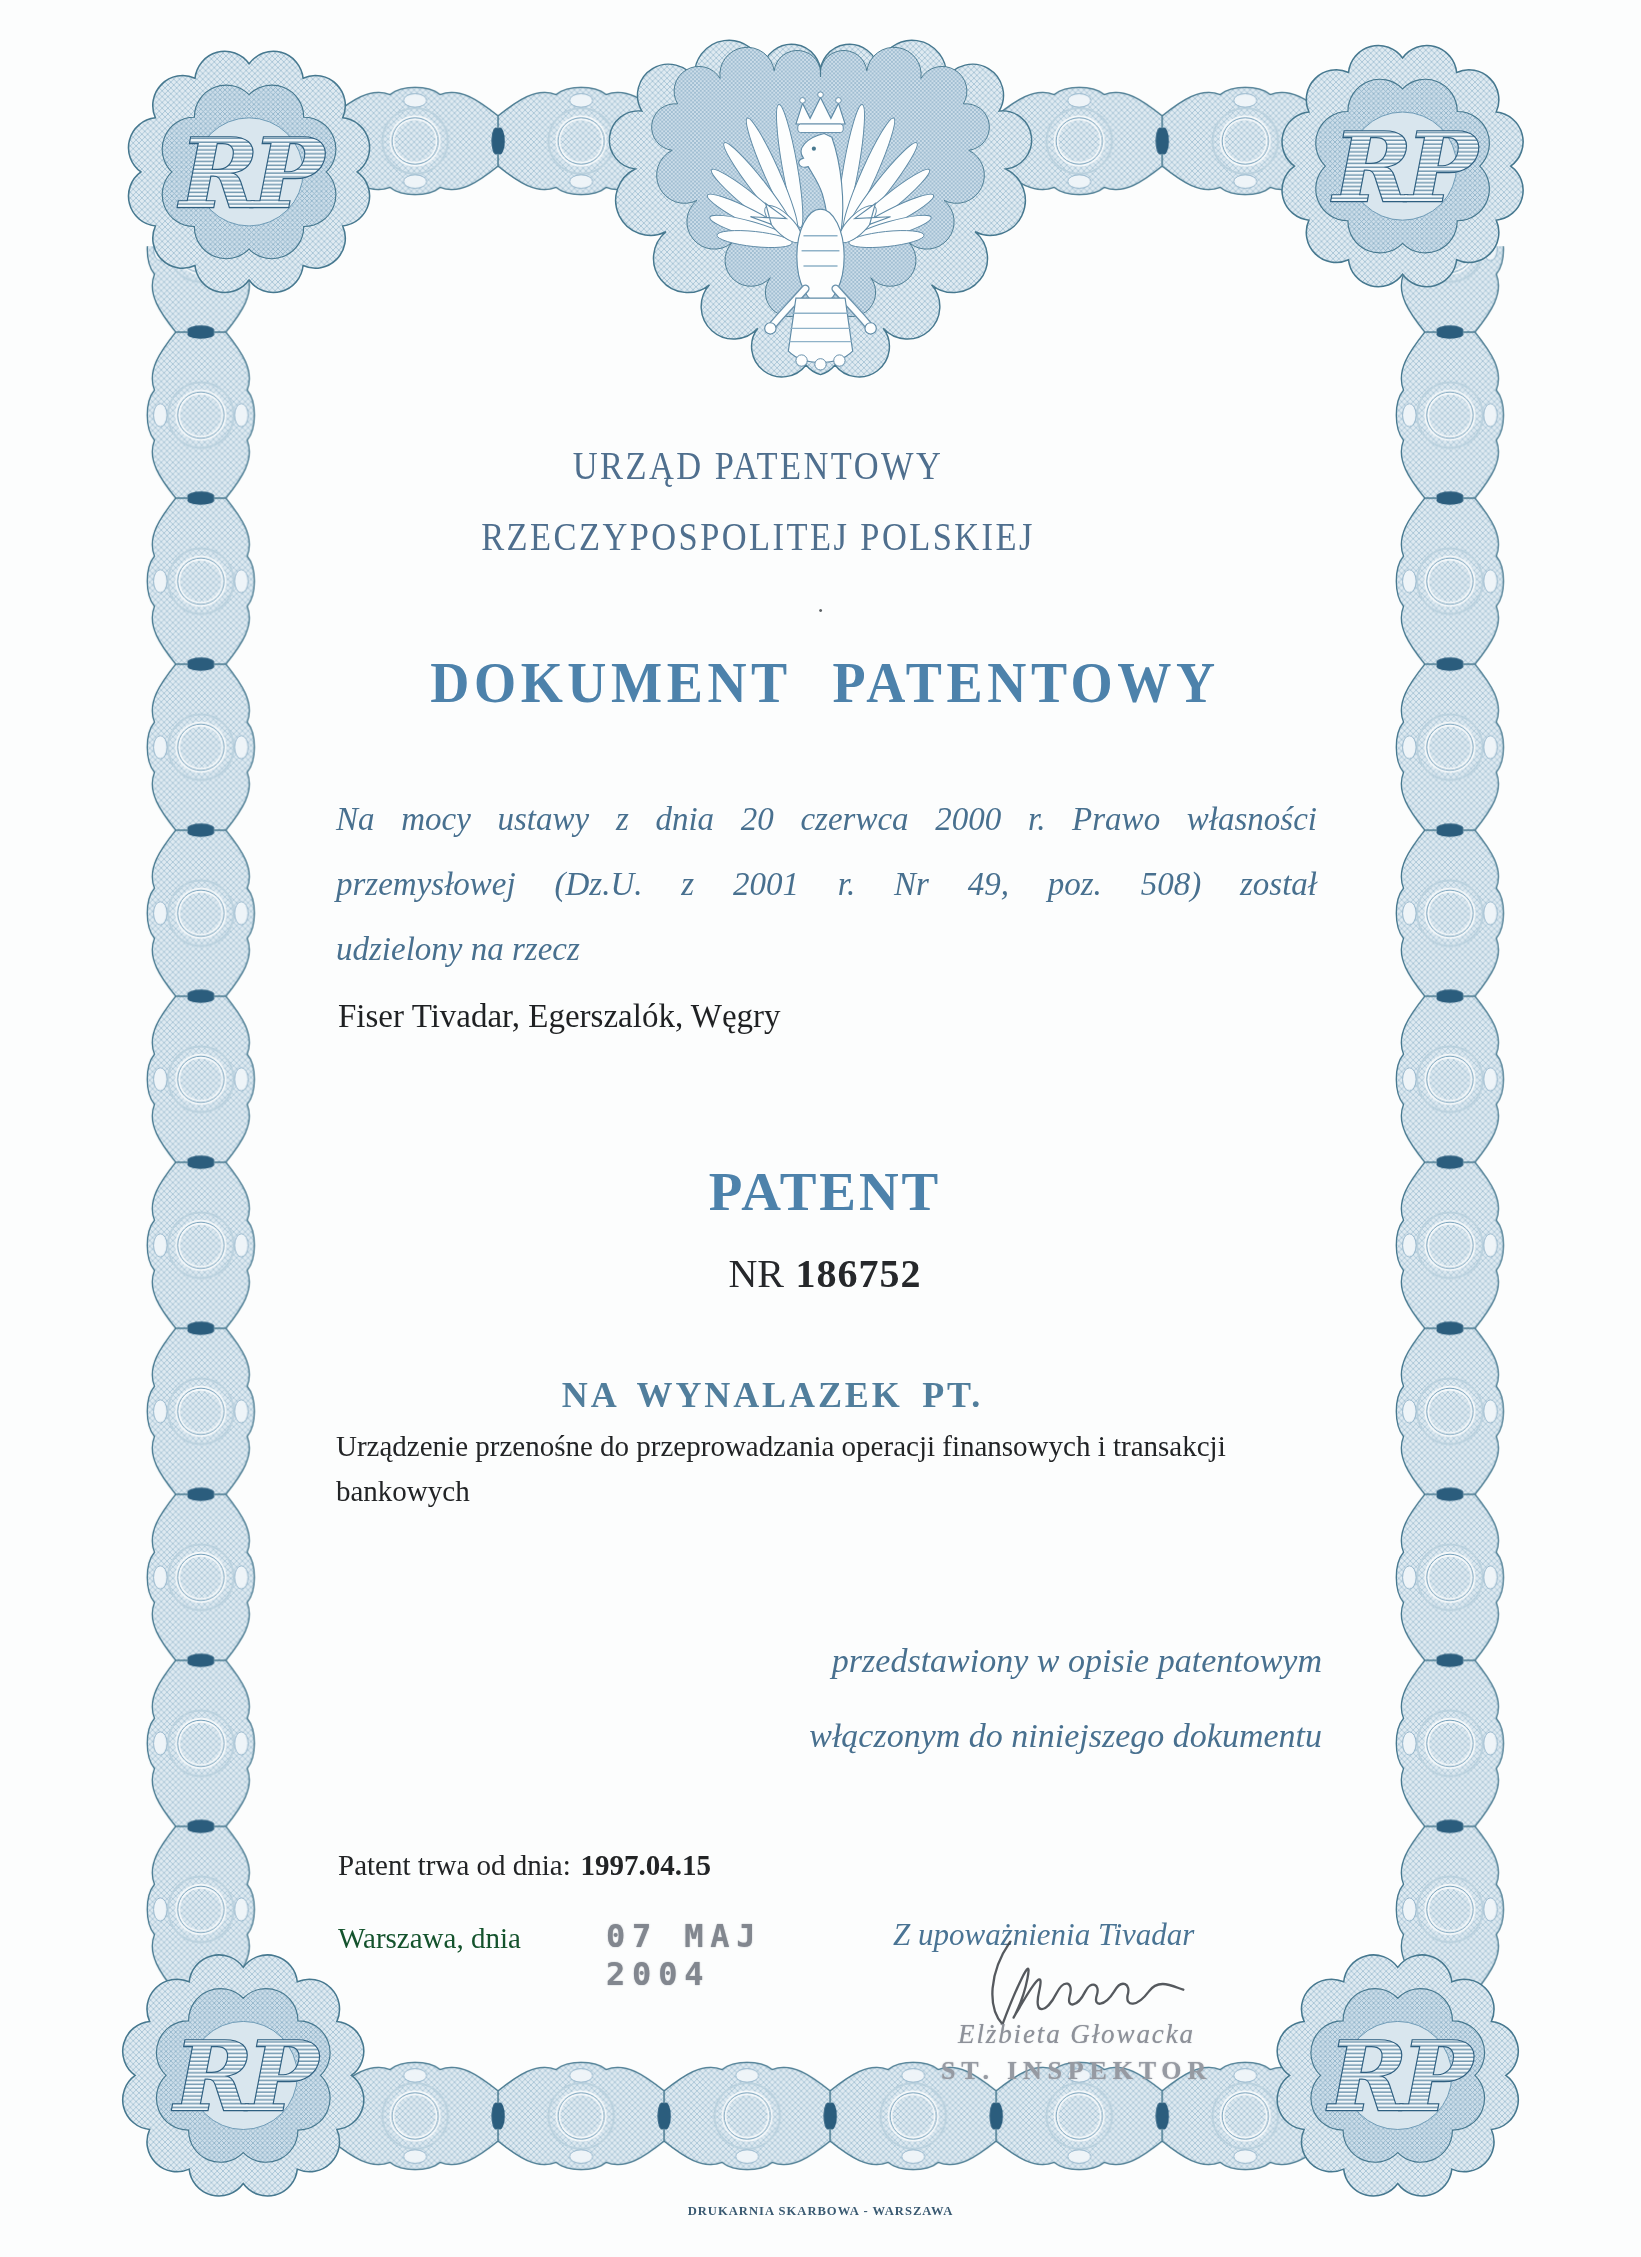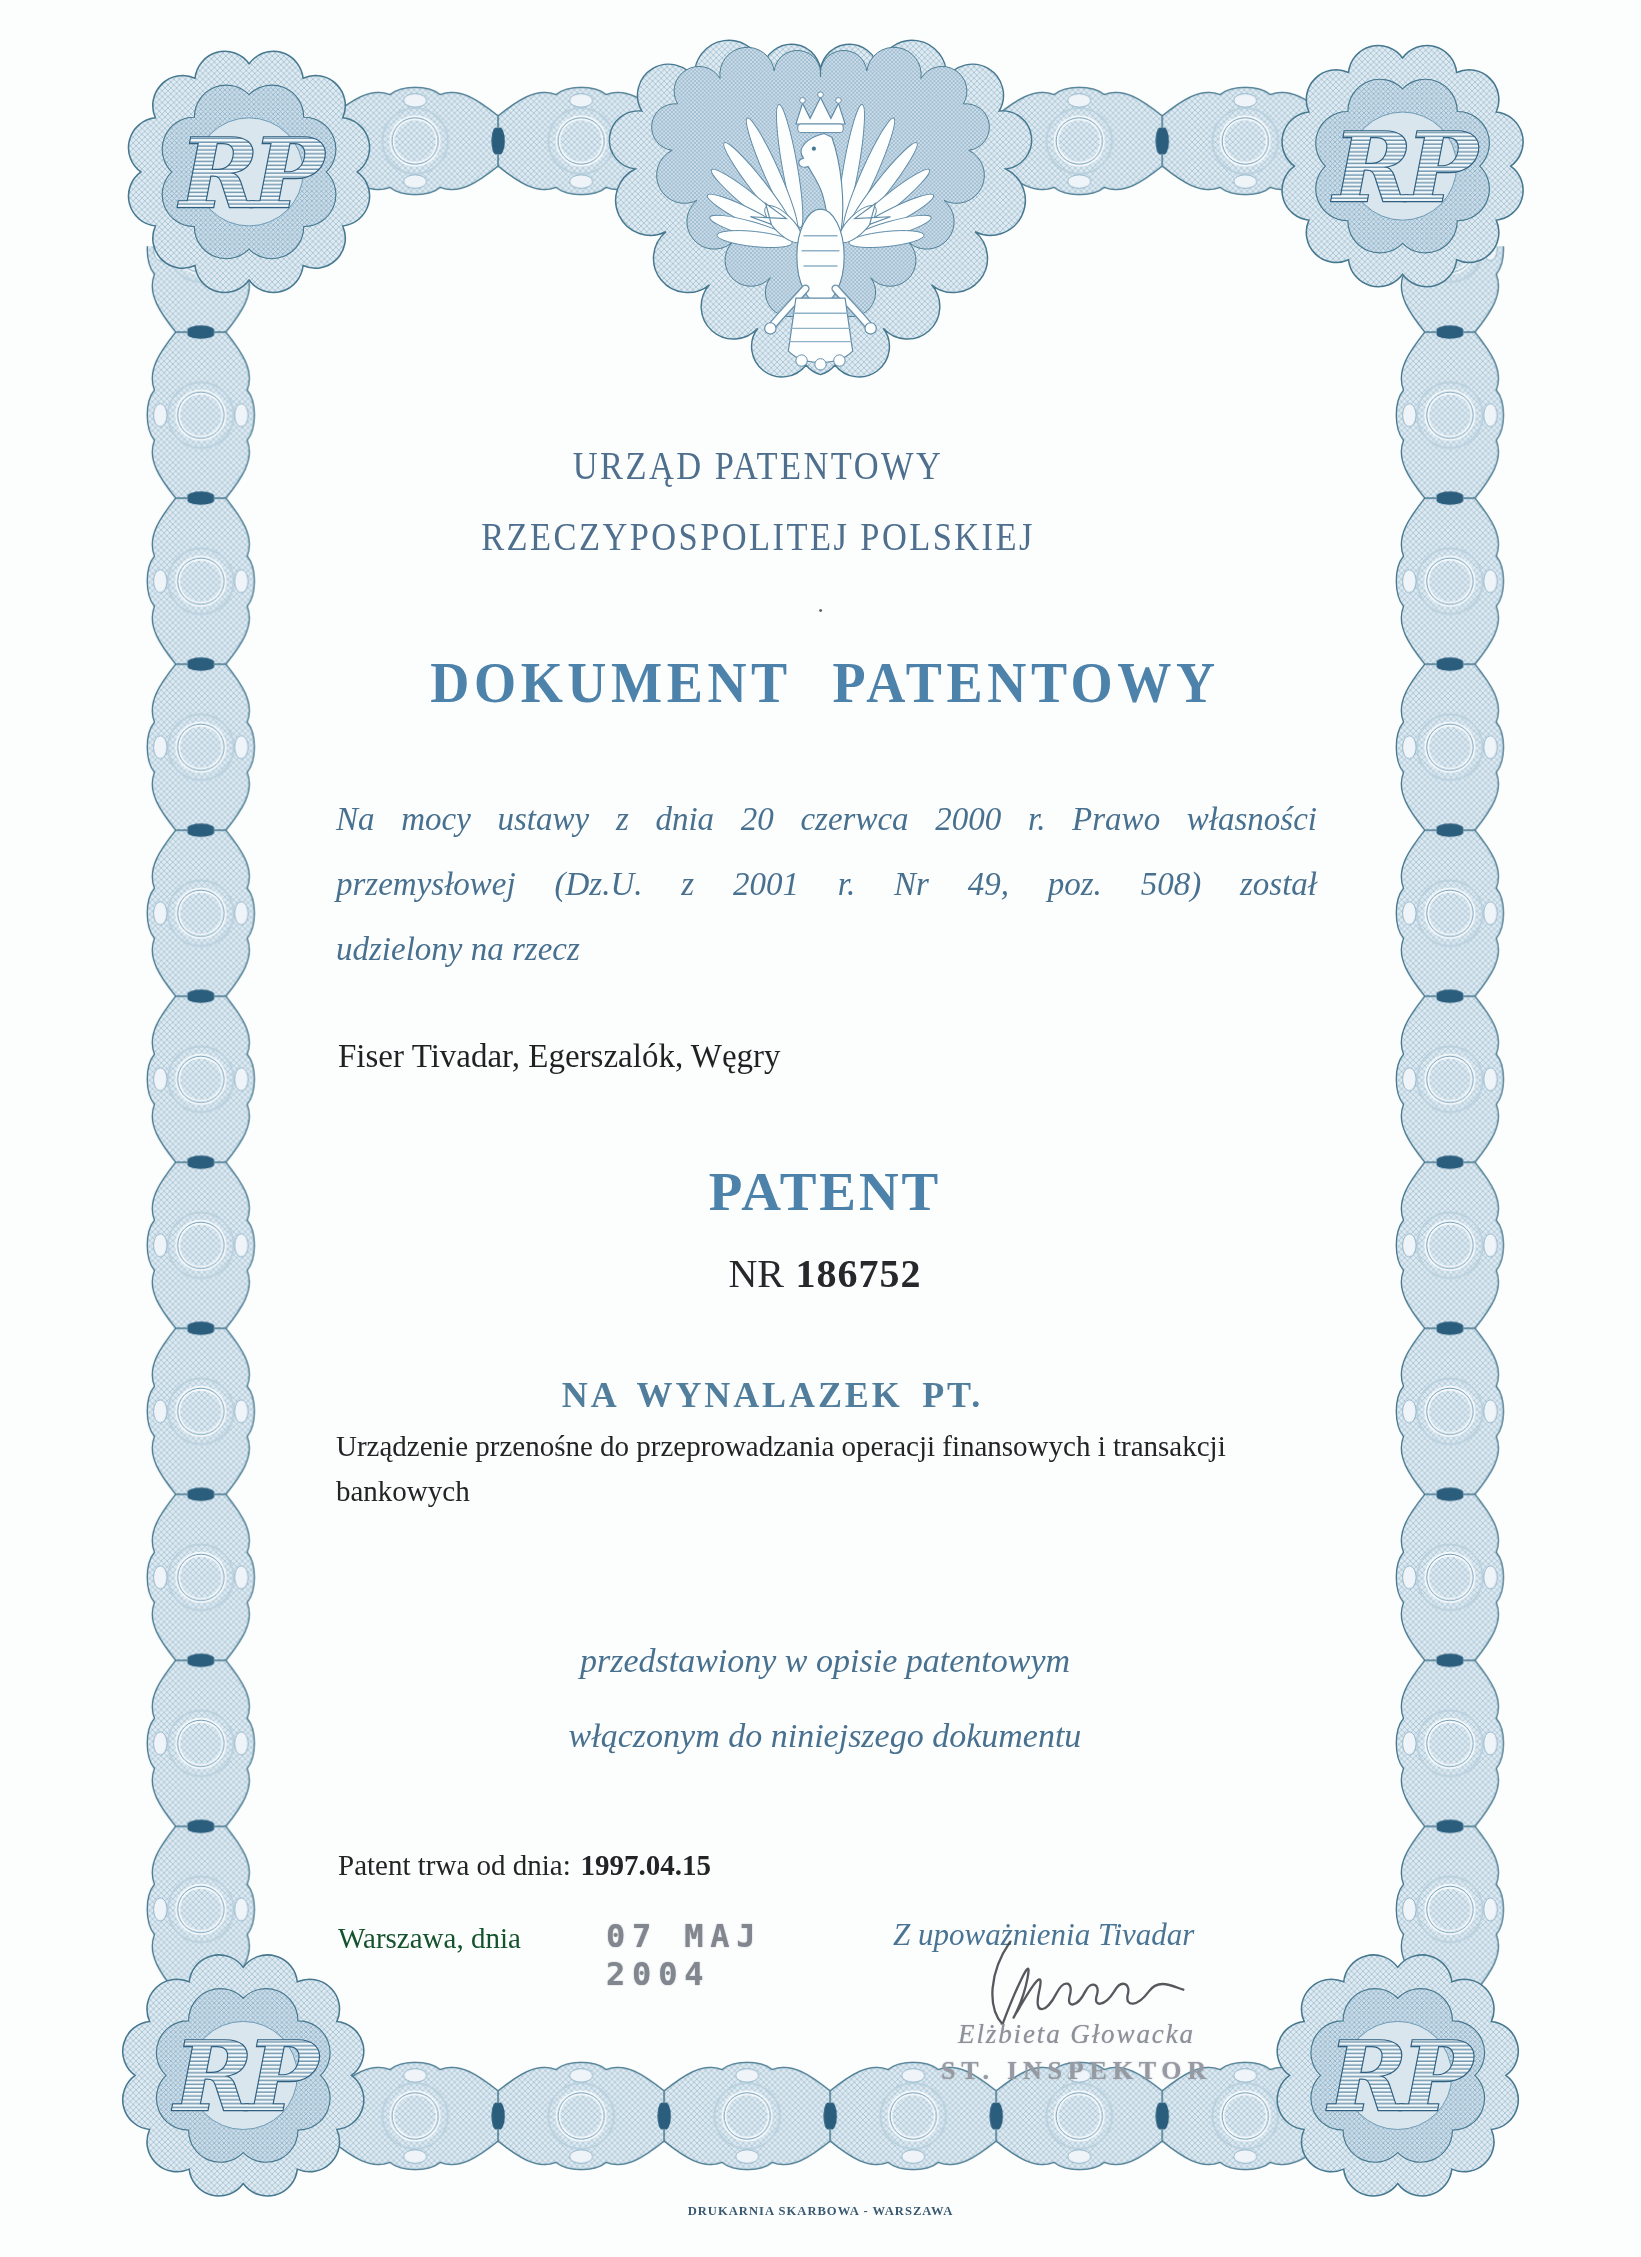--- a/index.html
+++ b/index.html
@@ -16,29 +16,29 @@
     font-size:41px;line-height:71px;letter-spacing:2.9px;color:#4f6f8e;
     transform:scaleX(.84);transform-origin:50% 50%;}
   .sep-dot{left:0;top:558px;width:1641px;text-align:center;font-size:25px;color:#5a5f63;}
   .doc-title{left:328px;top:618px;width:994px;margin:0;text-align:center;
     font-size:57px;font-weight:bold;color:#4d82ab;letter-spacing:4.8px;word-spacing:25px;
     transform:scaleX(.95);transform-origin:50% 50%;}
   .legal{left:336px;top:755px;width:981px;font-size:33px;font-style:italic;
     color:#48708f;line-height:65px;}
   .legal .jline{text-align:justify;text-align-last:justify;}
   .legal .lline{text-align:left;}
-  .grantee{left:338px;top:1006px;font-size:33px;color:#1f2123;}
+  .grantee{left:338px;top:966px;font-size:33px;color:#1f2123;}
   .patent-word{left:328px;top:1128px;width:994px;text-align:center;
     font-size:55px;font-weight:bold;color:#4d82ab;letter-spacing:2.9px;}
   .nr-line{left:328px;top:1218px;width:994px;text-align:center;font-size:40px;color:#26282b;}
   .nr-line .num{font-weight:bold;margin-left:11.6px;letter-spacing:1px;}
   .inv-heading{left:338px;top:1342px;width:869px;text-align:center;
     font-size:36px;font-weight:bold;color:#517e9c;letter-spacing:2.9px;word-spacing:7.7px;}
   .inv-title{left:336px;top:1392px;width:980px;font-size:29px;color:#222426;line-height:45px;}
-  .described{left:328px;top:1591px;width:994px;text-align:center;
+  .described{left:328px;top:1591px;width:994px;text-align:right;
     font-size:34px;font-style:italic;color:#48708f;line-height:75px;}
   .duration{left:338px;top:1817px;font-size:29px;color:#222426;}
   .duration .date{font-weight:bold;margin-left:9.7px;}
   .place{left:338px;top:1890px;font-size:29px;color:#14532d;}
   .stamp-date{left:606px;top:1885px;width:251px;
     font-family:"DejaVu Sans Mono",monospace;font-weight:bold;font-size:32px;
     color:#82878f;letter-spacing:6.8px;text-shadow:0 0 1.4px rgba(140,145,152,.8);}
   .authorization{left:893px;top:1885px;font-size:31px;font-style:italic;color:#4a7494;}
   .sig-svg{left:977px;top:1900px;}
   .signer-name{left:898px;top:1987px;width:357px;text-align:center;

